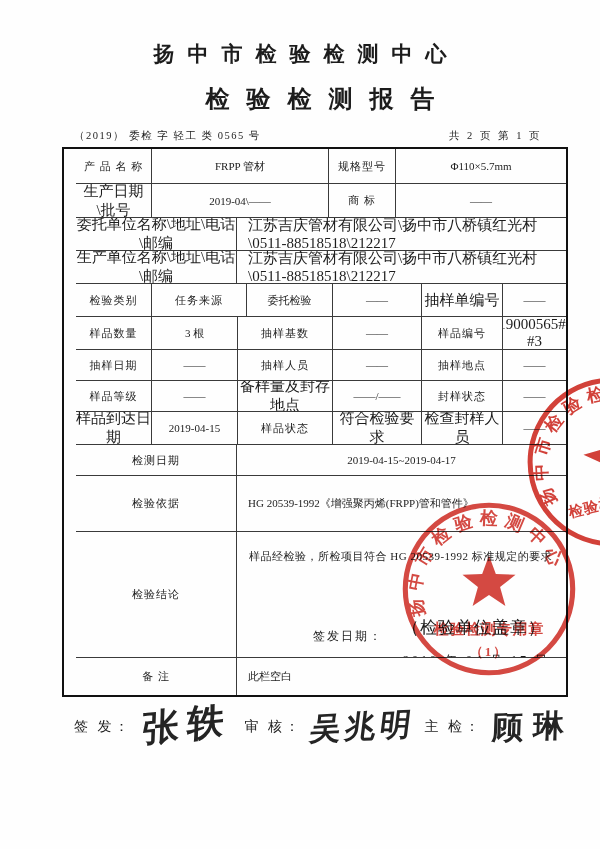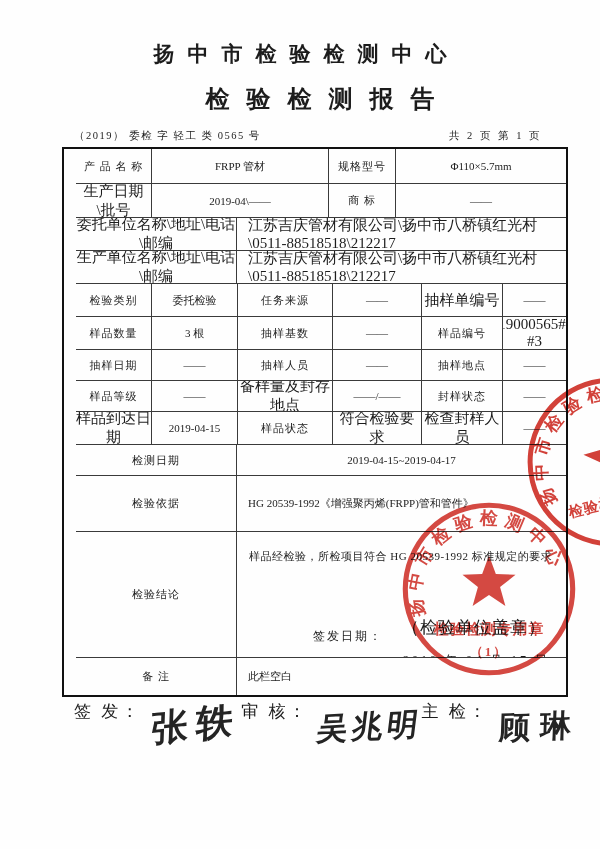--- a/index.html
+++ b/index.html
@@ -30,21 +30,21 @@
   .h34{height:34px;} .h33{height:33px;} .h32{height:32px;} .h30{height:30px;}
   .h55{height:55px;} .h125{height:125px;} .h37{height:37px;}
   
   .concl{position:relative; display:block; padding:0;}
   .concl .ctext{position:absolute; left:12px; top:17px; font-size:11px; letter-spacing:0.5px; text-align:left; width:330px;}
   .concl .sealhint{position:absolute; left:165px; top:84px; font-size:17px; letter-spacing:1px;}
   .concl .issueline{position:absolute; left:76px; top:96px; font-size:12px; letter-spacing:2px; display:flex;}
   .concl .idate{margin-left:20px; letter-spacing:3px;margin-top:24px;}
   
   .sigrow{position:absolute; left:74px; top:698px; width:500px; display:flex; align-items:flex-start;}
-  .siglabel{font-size:17px; letter-spacing:3px; margin-top:2px; white-space:nowrap;}
+  .siglabel{font-size:14px; letter-spacing:3px; margin-top:20px; white-space:nowrap;}
   .sig{font-family:"DejaVu Serif","Liberation Serif",serif; font-weight:600; color:#242424; white-space:nowrap;}
   .sig1{font-size:37px; transform:rotate(-6deg) skewX(-8deg); margin:2px 0 0 10px; letter-spacing:8px;}
   .sig2{font-size:31px; transform:rotate(-3deg) skewX(-10deg); margin:8px 0 0 8px; letter-spacing:4px;}
   .sig3{font-size:31px; transform:rotate(-2deg) skewX(-4deg); margin:8px 0 0 10px; letter-spacing:10px;}
   .gap1{width:22px;} .gap2{width:16px;}
   
   .stamp{position:absolute; color:#cf3028; opacity:0.88; mix-blend-mode:multiply; pointer-events:none;}
   .stamp svg{display:block; width:100%; height:100%;}
   .stamp-big{left:396px; top:496px; width:186px; height:186px;}
   .stamp-edge{left:521px; top:371px; width:182px; height:182px; transform:rotate(-14deg); opacity:0.92;}
@@ -86,22 +86,22 @@
       <div class="cell fill left small">江苏吉庆管材有限公司\扬中市八桥镇红光村\0511-88518518\212217</div>
     </div>
 
     <div class="row h32">
       <div class="cell w160 lab small">生产单位名称\地址\电话\邮编</div>
       <div class="cell fill left small">江苏吉庆管材有限公司\扬中市八桥镇红光村\0511-88518518\212217</div>
     </div>
 
     <div class="row h32">
       <div class="cell w75 lab">检验类别</div>
+      <div class="cell w95 lab">任务来源</div>
       <div class="cell w86">委托检验</div>
-      <div class="cell w95 lab">任务来源</div>
       <div class="cell w89">——</div>
       <div class="cell w81 lab small">抽样单编号</div>
       <div class="cell fill">——</div>
     </div>
 
     <div class="row h32">
       <div class="cell w75 lab">样品数量</div>
       <div class="cell w86">3 根</div>
       <div class="cell w95 lab">抽样基数</div>
       <div class="cell w89">——</div>

